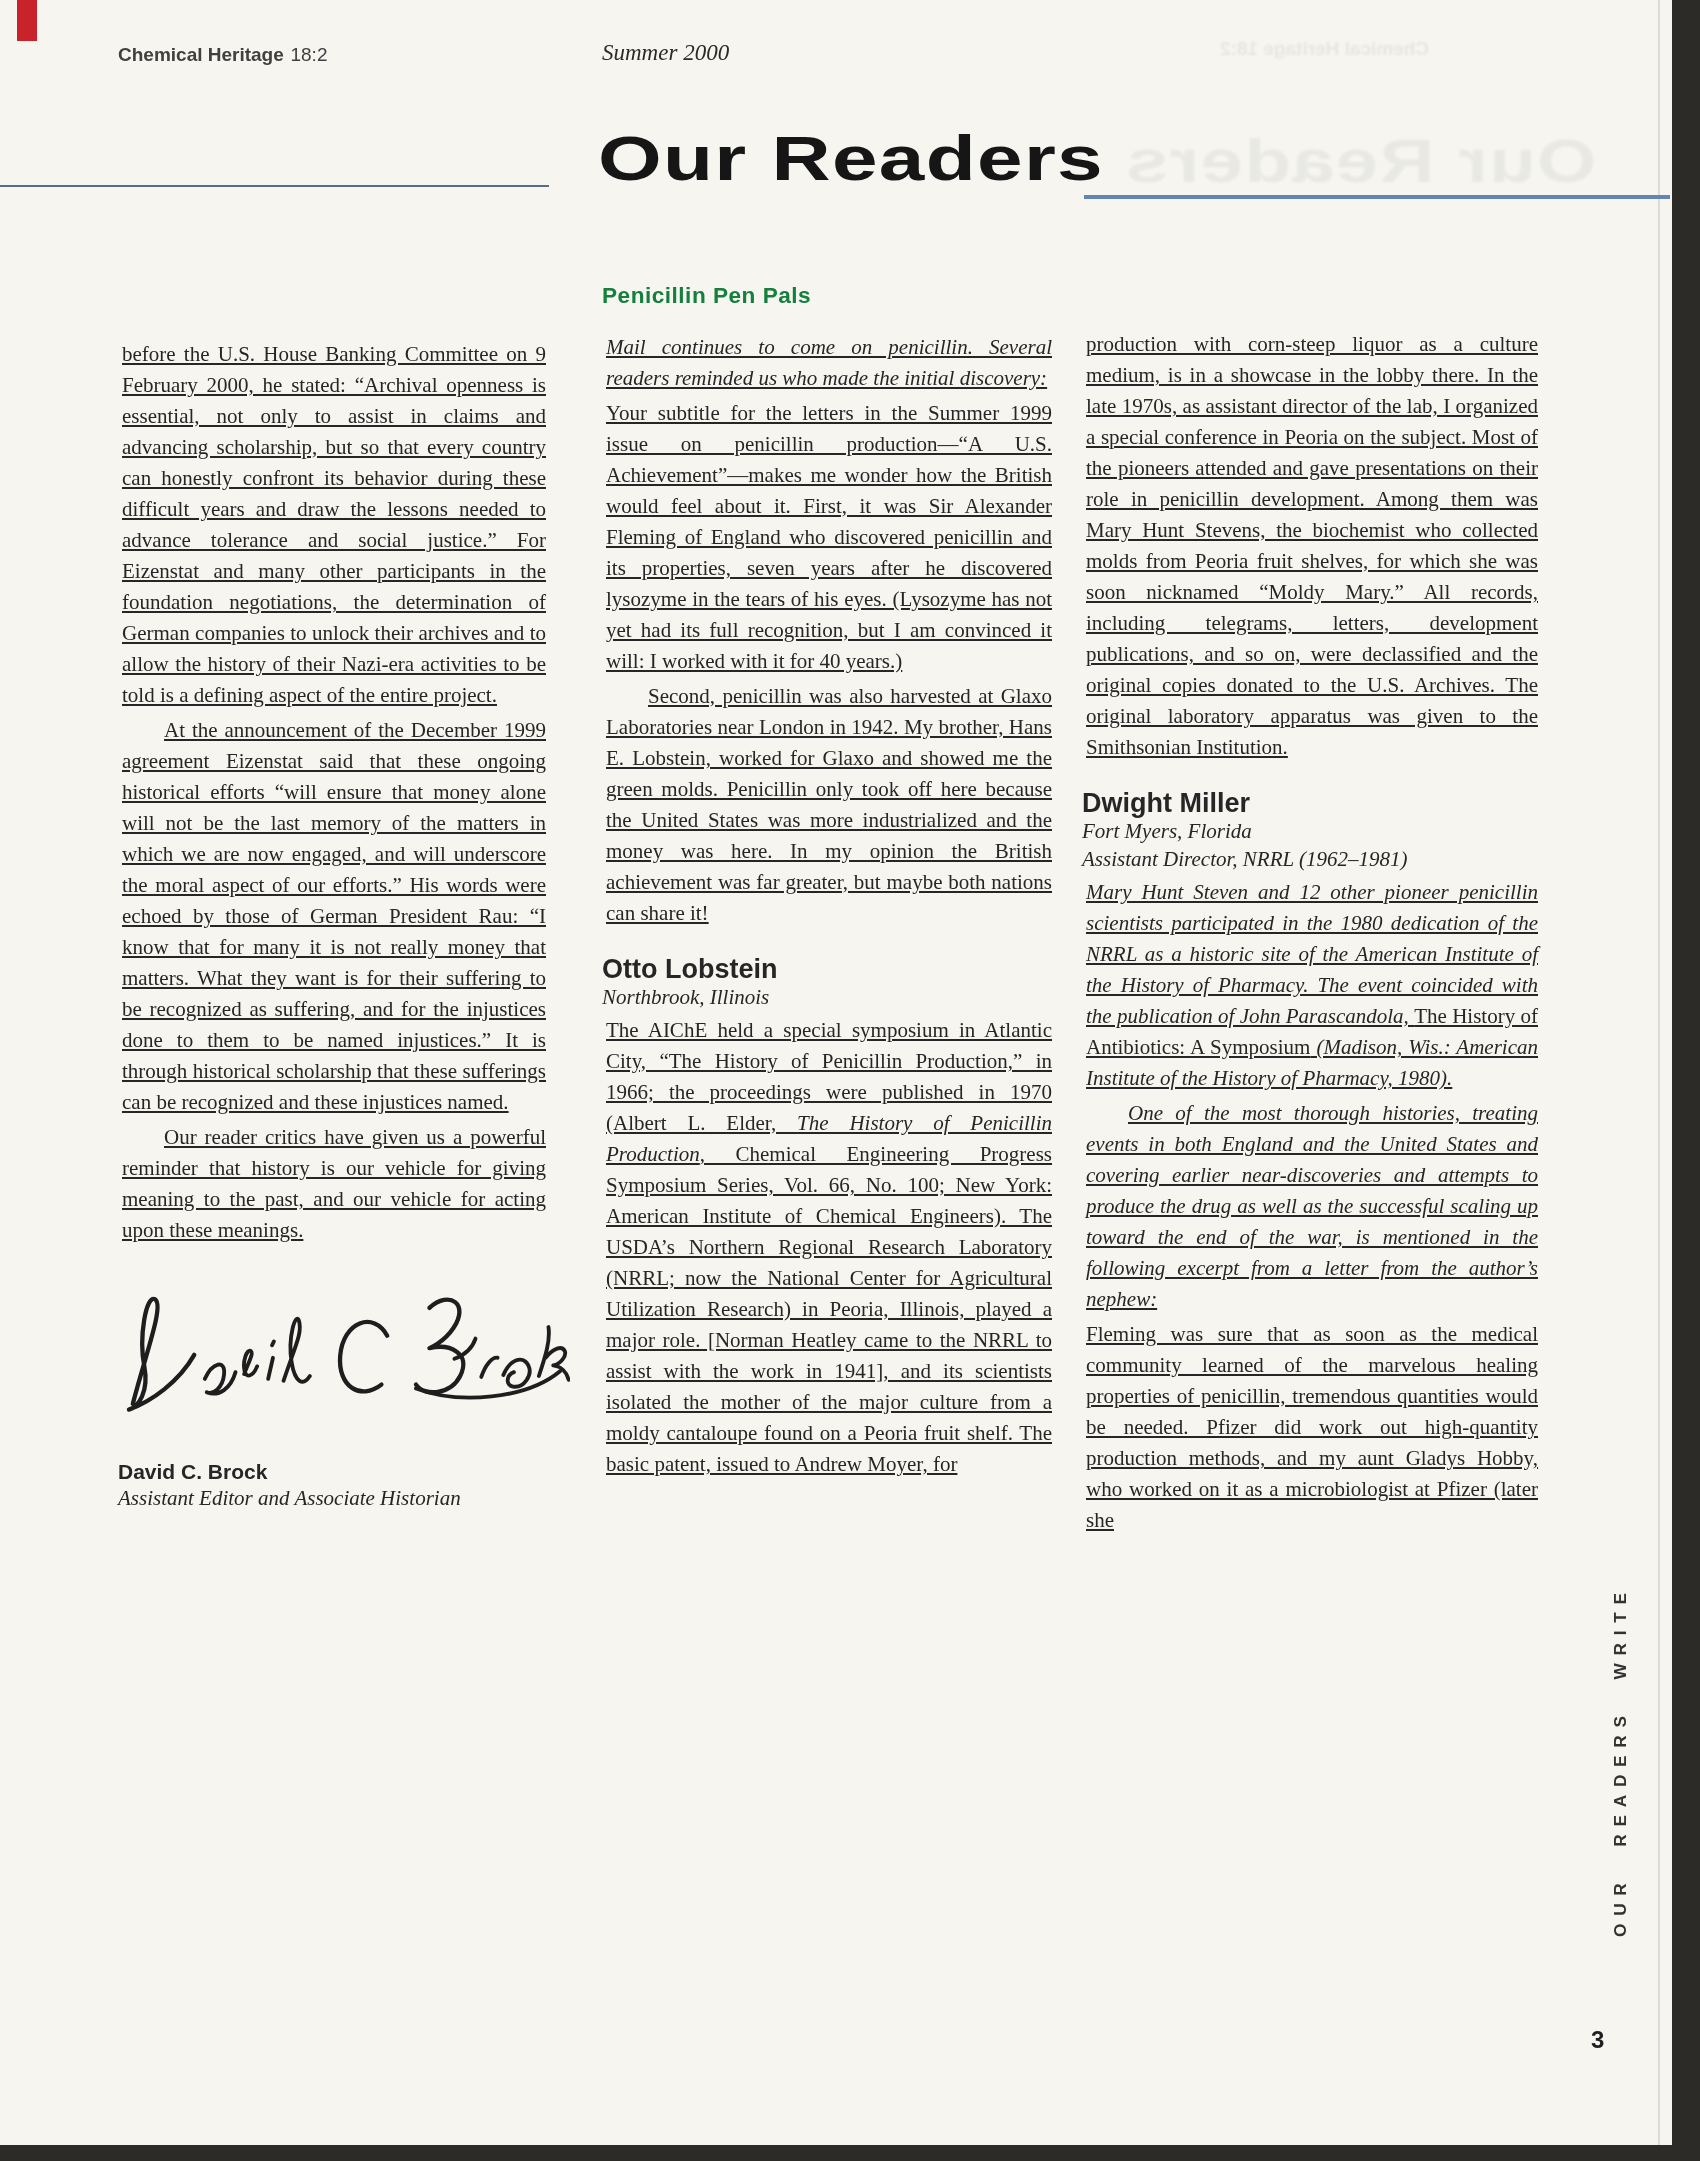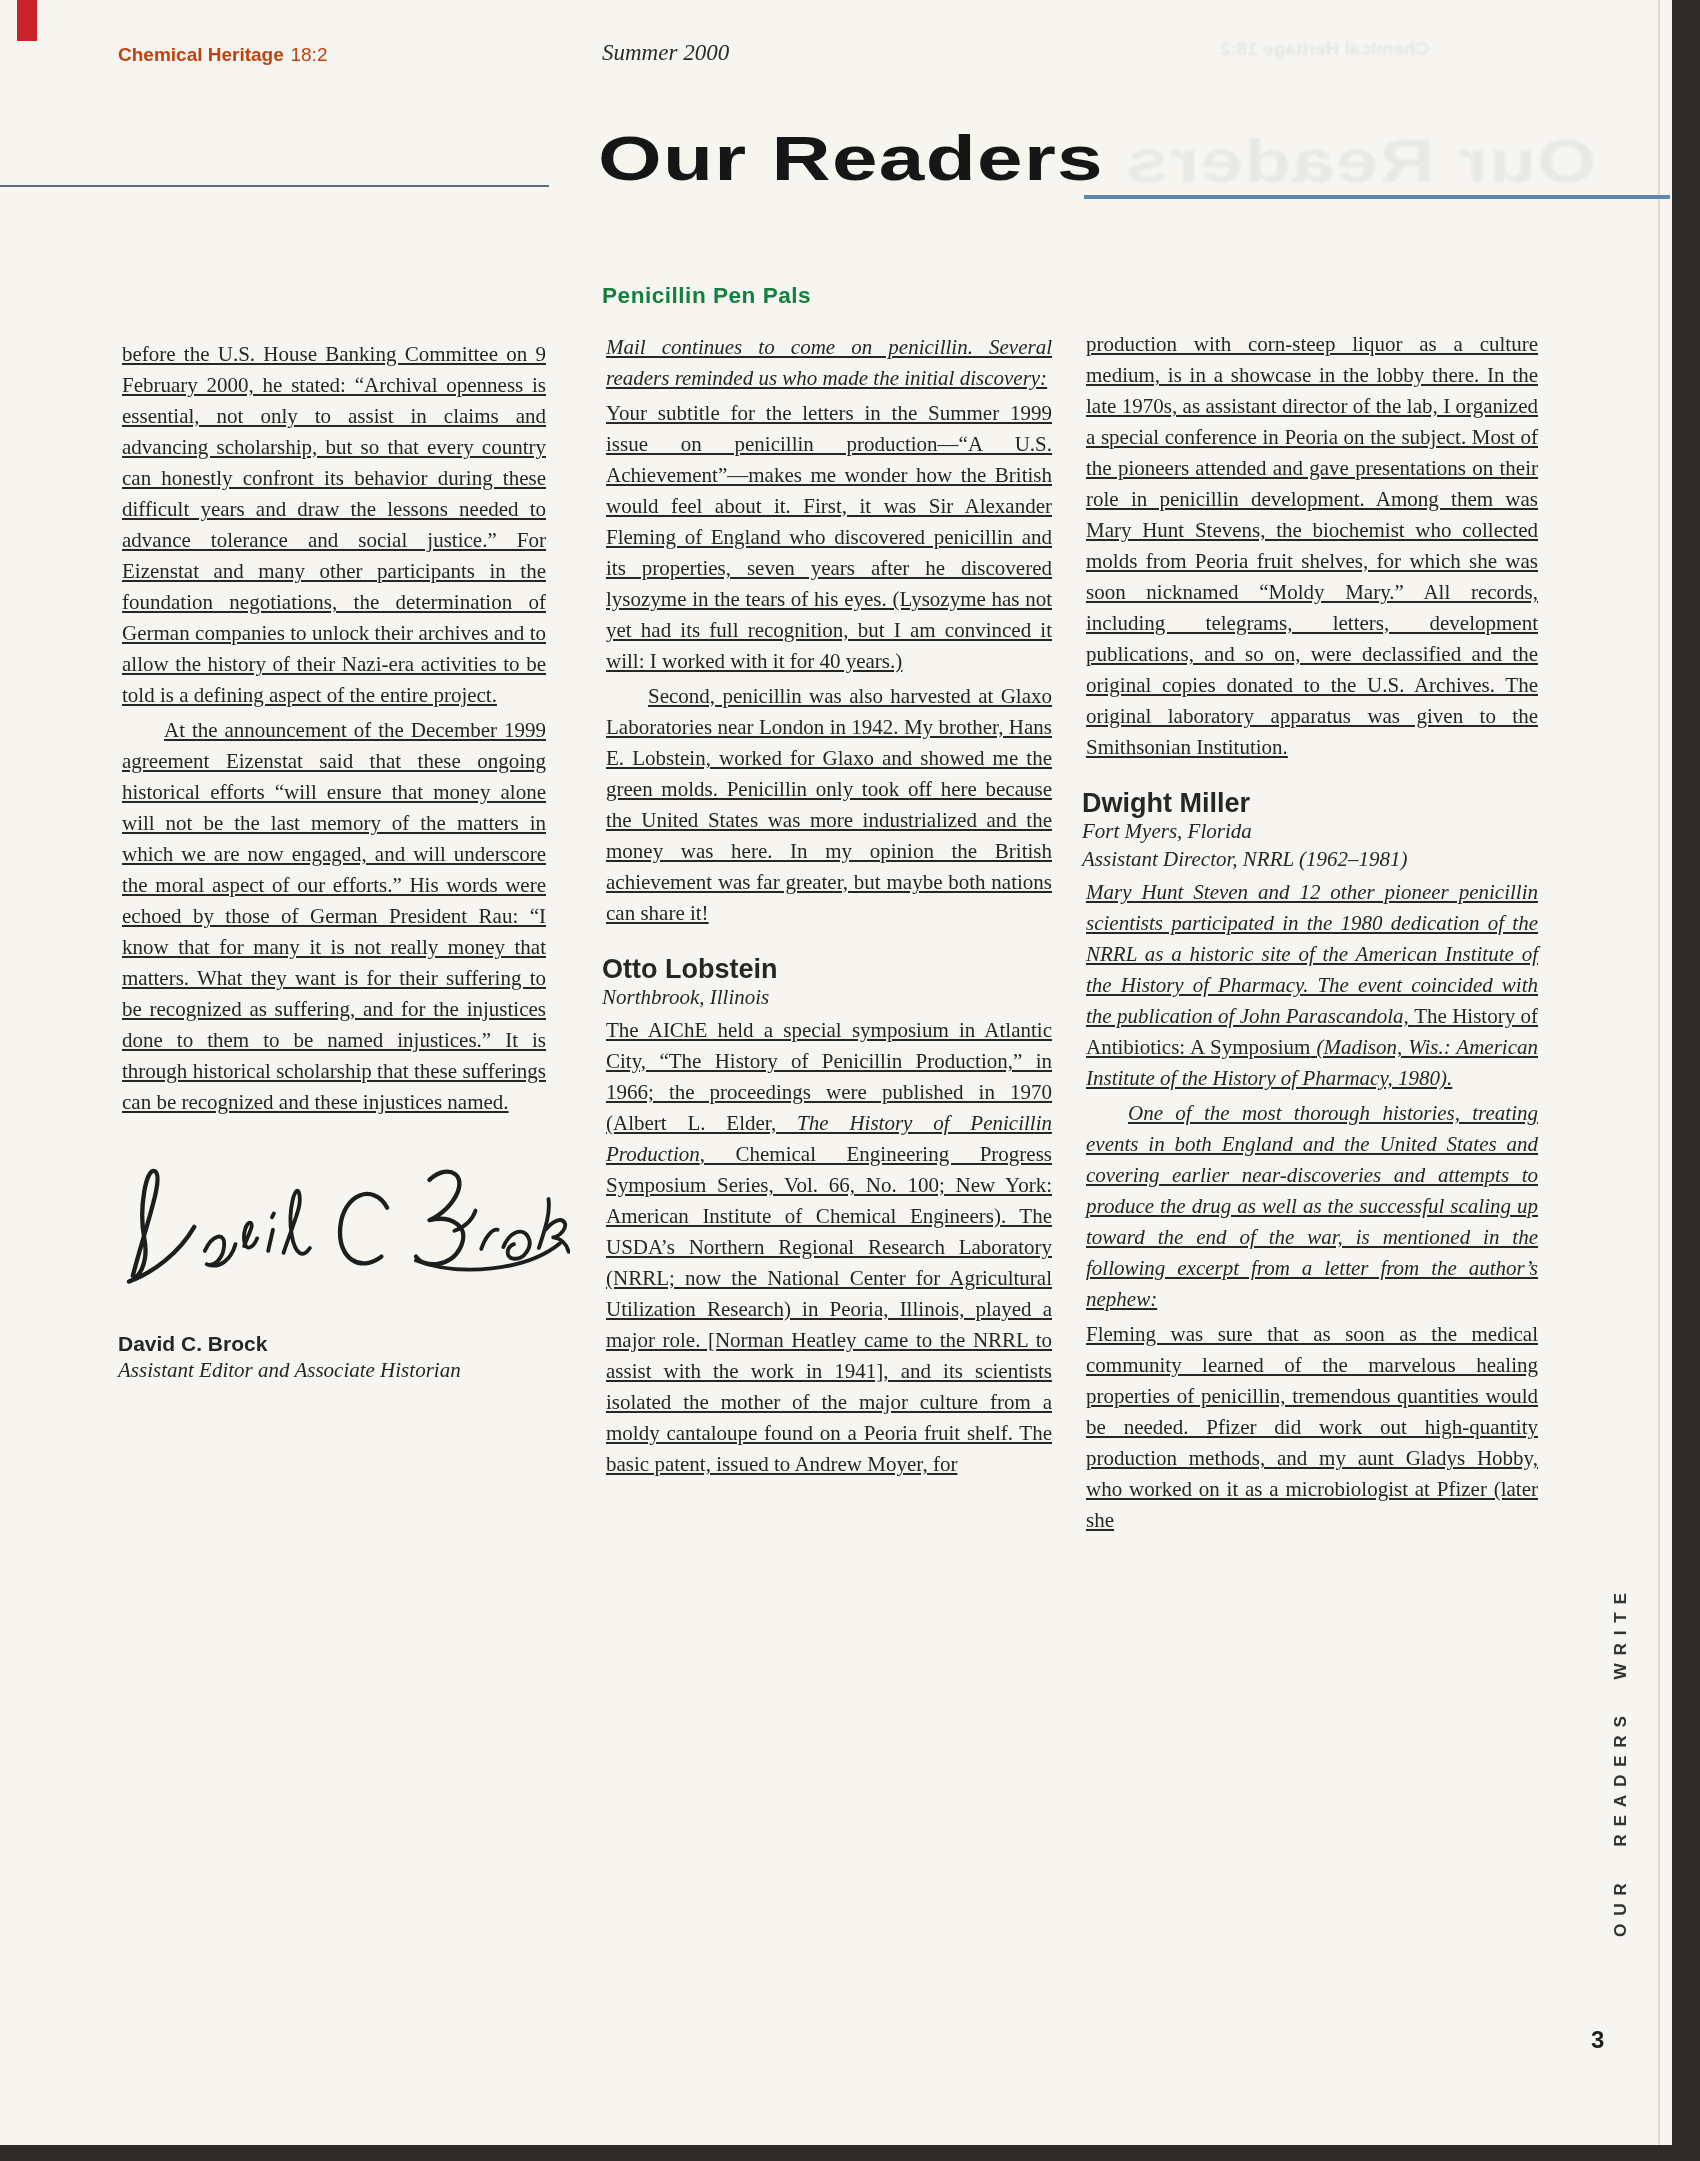--- a/index.html
+++ b/index.html
@@ -18,21 +18,21 @@
     position:absolute;left:1658px;top:0;width:2.4px;height:2145px;
     background:#dddbd3;
   }
   .red-tab{
     position:absolute;left:17.3px;top:0;width:20px;height:41px;
     background:#c8232b;
   }
   
   .header-left{
     position:absolute;left:118px;top:44px;
-    font-family:"Liberation Sans",sans-serif;font-size:19px;color:#c2410c;
+    font-family:"Liberation Sans",sans-serif;font-size:19px;color:#404040;
     white-space:nowrap;
   }
   .header-left .j{font-weight:bold;}
   .header-left .i{font-weight:normal;margin-left:6.7px;}
   .header-season{
     position:absolute;left:602px;top:40px;
     font-style:italic;font-size:23px;color:#2a2a2a;white-space:nowrap;
   }
   .rule-left{
     position:absolute;left:0;top:185px;width:549px;height:2.4px;
@@ -130,20 +130,21 @@
   </div>
   <div class="header-season">Summer 2000</div>
   <div class="rule-left"></div>
 
   <div class="rule-blue"></div>
   <h1 class="masthead-title">Our Readers</h1>
 
   <div class="col col1">
     <p>before the U.S. House Banking Committee on 9 February 2000, he stated: “Archival openness is essential, not only to assist in claims and advancing scholarship, but so that every country can honestly confront its behavior during these difficult years and draw the lessons needed to advance tolerance and social justice.” For Eizenstat and many other participants in the foundation negotiations, the determination of German companies to unlock their archives and to allow the history of their Nazi-era activities to be told is a defining aspect of the entire project.</p>
     <p class="indent">At the announcement of the December 1999 agreement Eizenstat said that these ongoing historical efforts “will ensure that money alone will not be the last memory of the matters in which we are now engaged, and will underscore the moral aspect of our efforts.” His words were echoed by those of German President Rau: “I know that for many it is not really money that matters. What they want is for their suffering to be recognized as suffering, and for the injustices done to them to be named injustices.” It is through historical scholarship that these sufferings can be recognized and these injustices named.</p>
+    <p class="indent">Our reader critics have given us a powerful reminder that history is our vehicle for giving meaning to the past, and our vehicle for acting upon these meanings.</p>
 
     <div class="signature-block">
       <span class="visually-hidden">David C Brock</span>
       <svg width="452" height="144" viewBox="0 0 940 300" fill="none" stroke="#1e1e1e" stroke-linecap="round" stroke-linejoin="round">
         <path stroke-width="9" d="M30 258 C58 150 96 52 76 40 C58 30 42 118 54 180 C64 232 42 264 22 270 C70 252 126 212 158 156"></path>
         <path stroke-width="8" d="M180 206 c16 -34 44 -42 40 -8 c-3 26 -22 42 -36 36 c26 10 50 -8 60 -42"></path>
         <path stroke-width="8" d="M262 196 c10 -26 20 -44 14 -48 c-8 -6 -18 22 -13 42 c4 16 18 10 26 -10"></path>
         <path stroke-width="8" d="M312 206 l10 -44 m-2 -26 l4 -8"></path>
         <path stroke-width="8" d="M344 210 c24 -72 40 -100 32 -126 c-6 -18 -24 34 -15 88 c7 42 24 50 38 28"></path>
         <path stroke-width="9" d="M560 116 c-28 -52 -92 -30 -98 42 c-5 64 42 94 86 60"></path>

